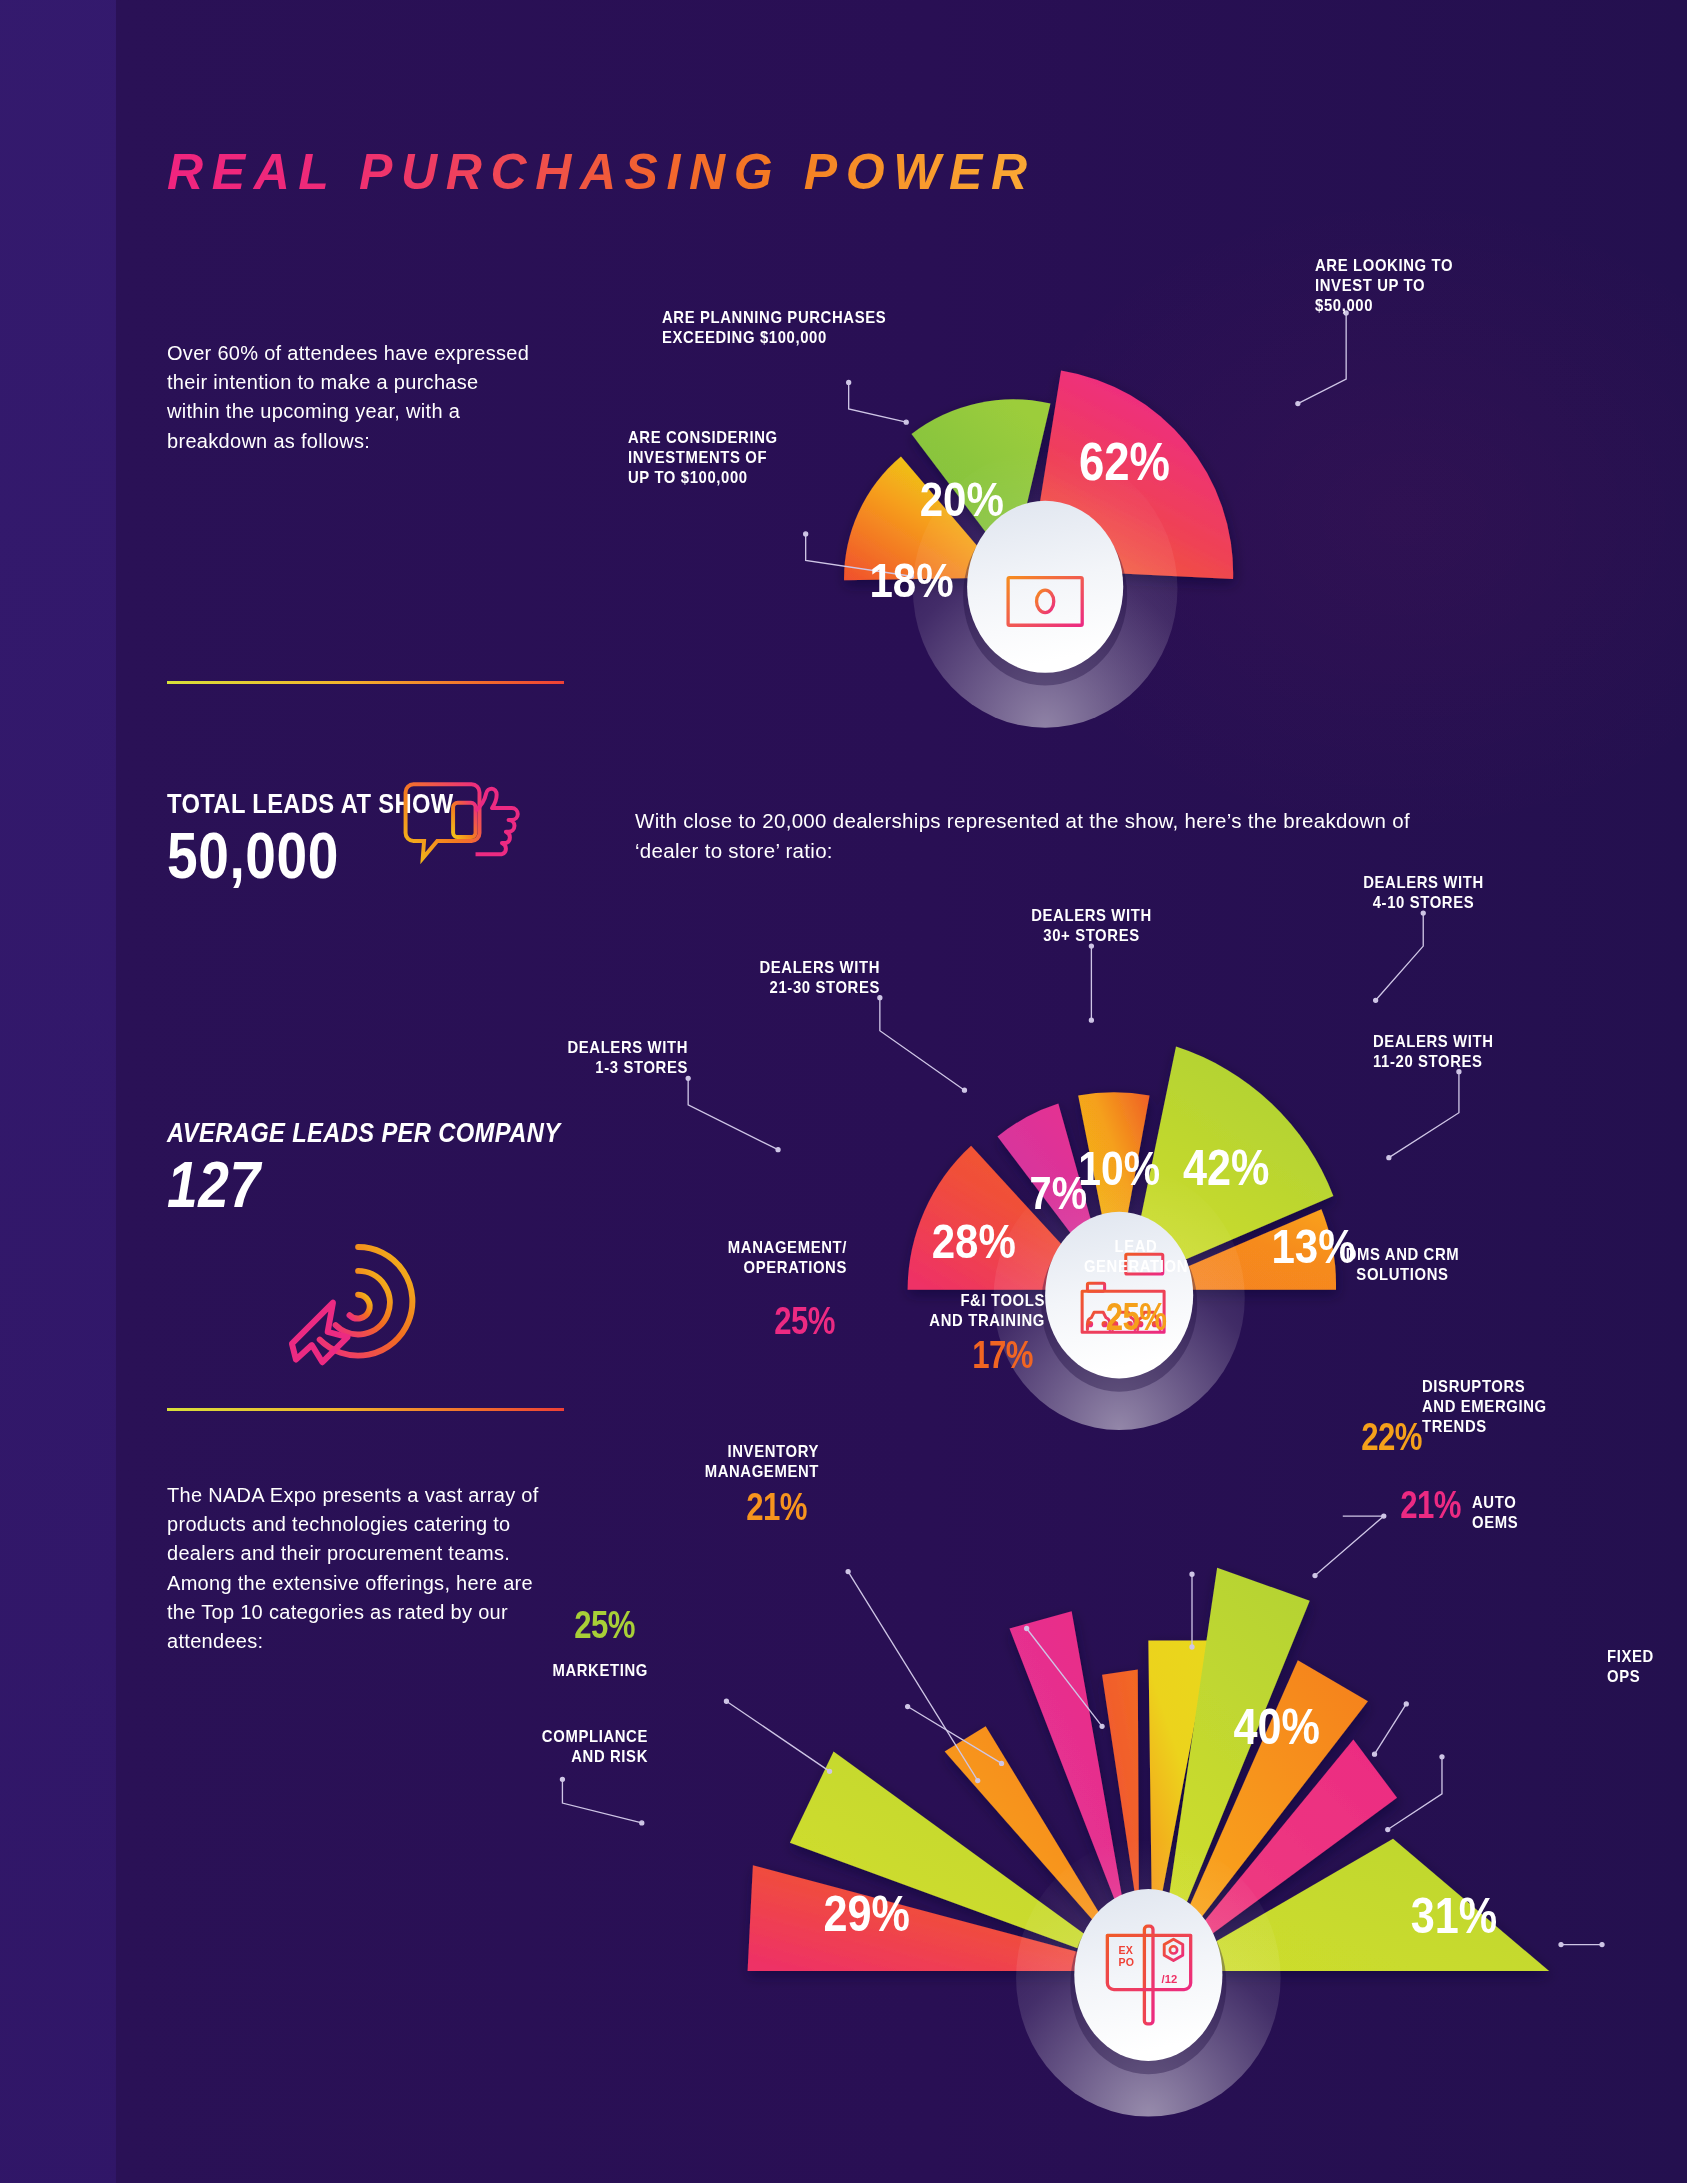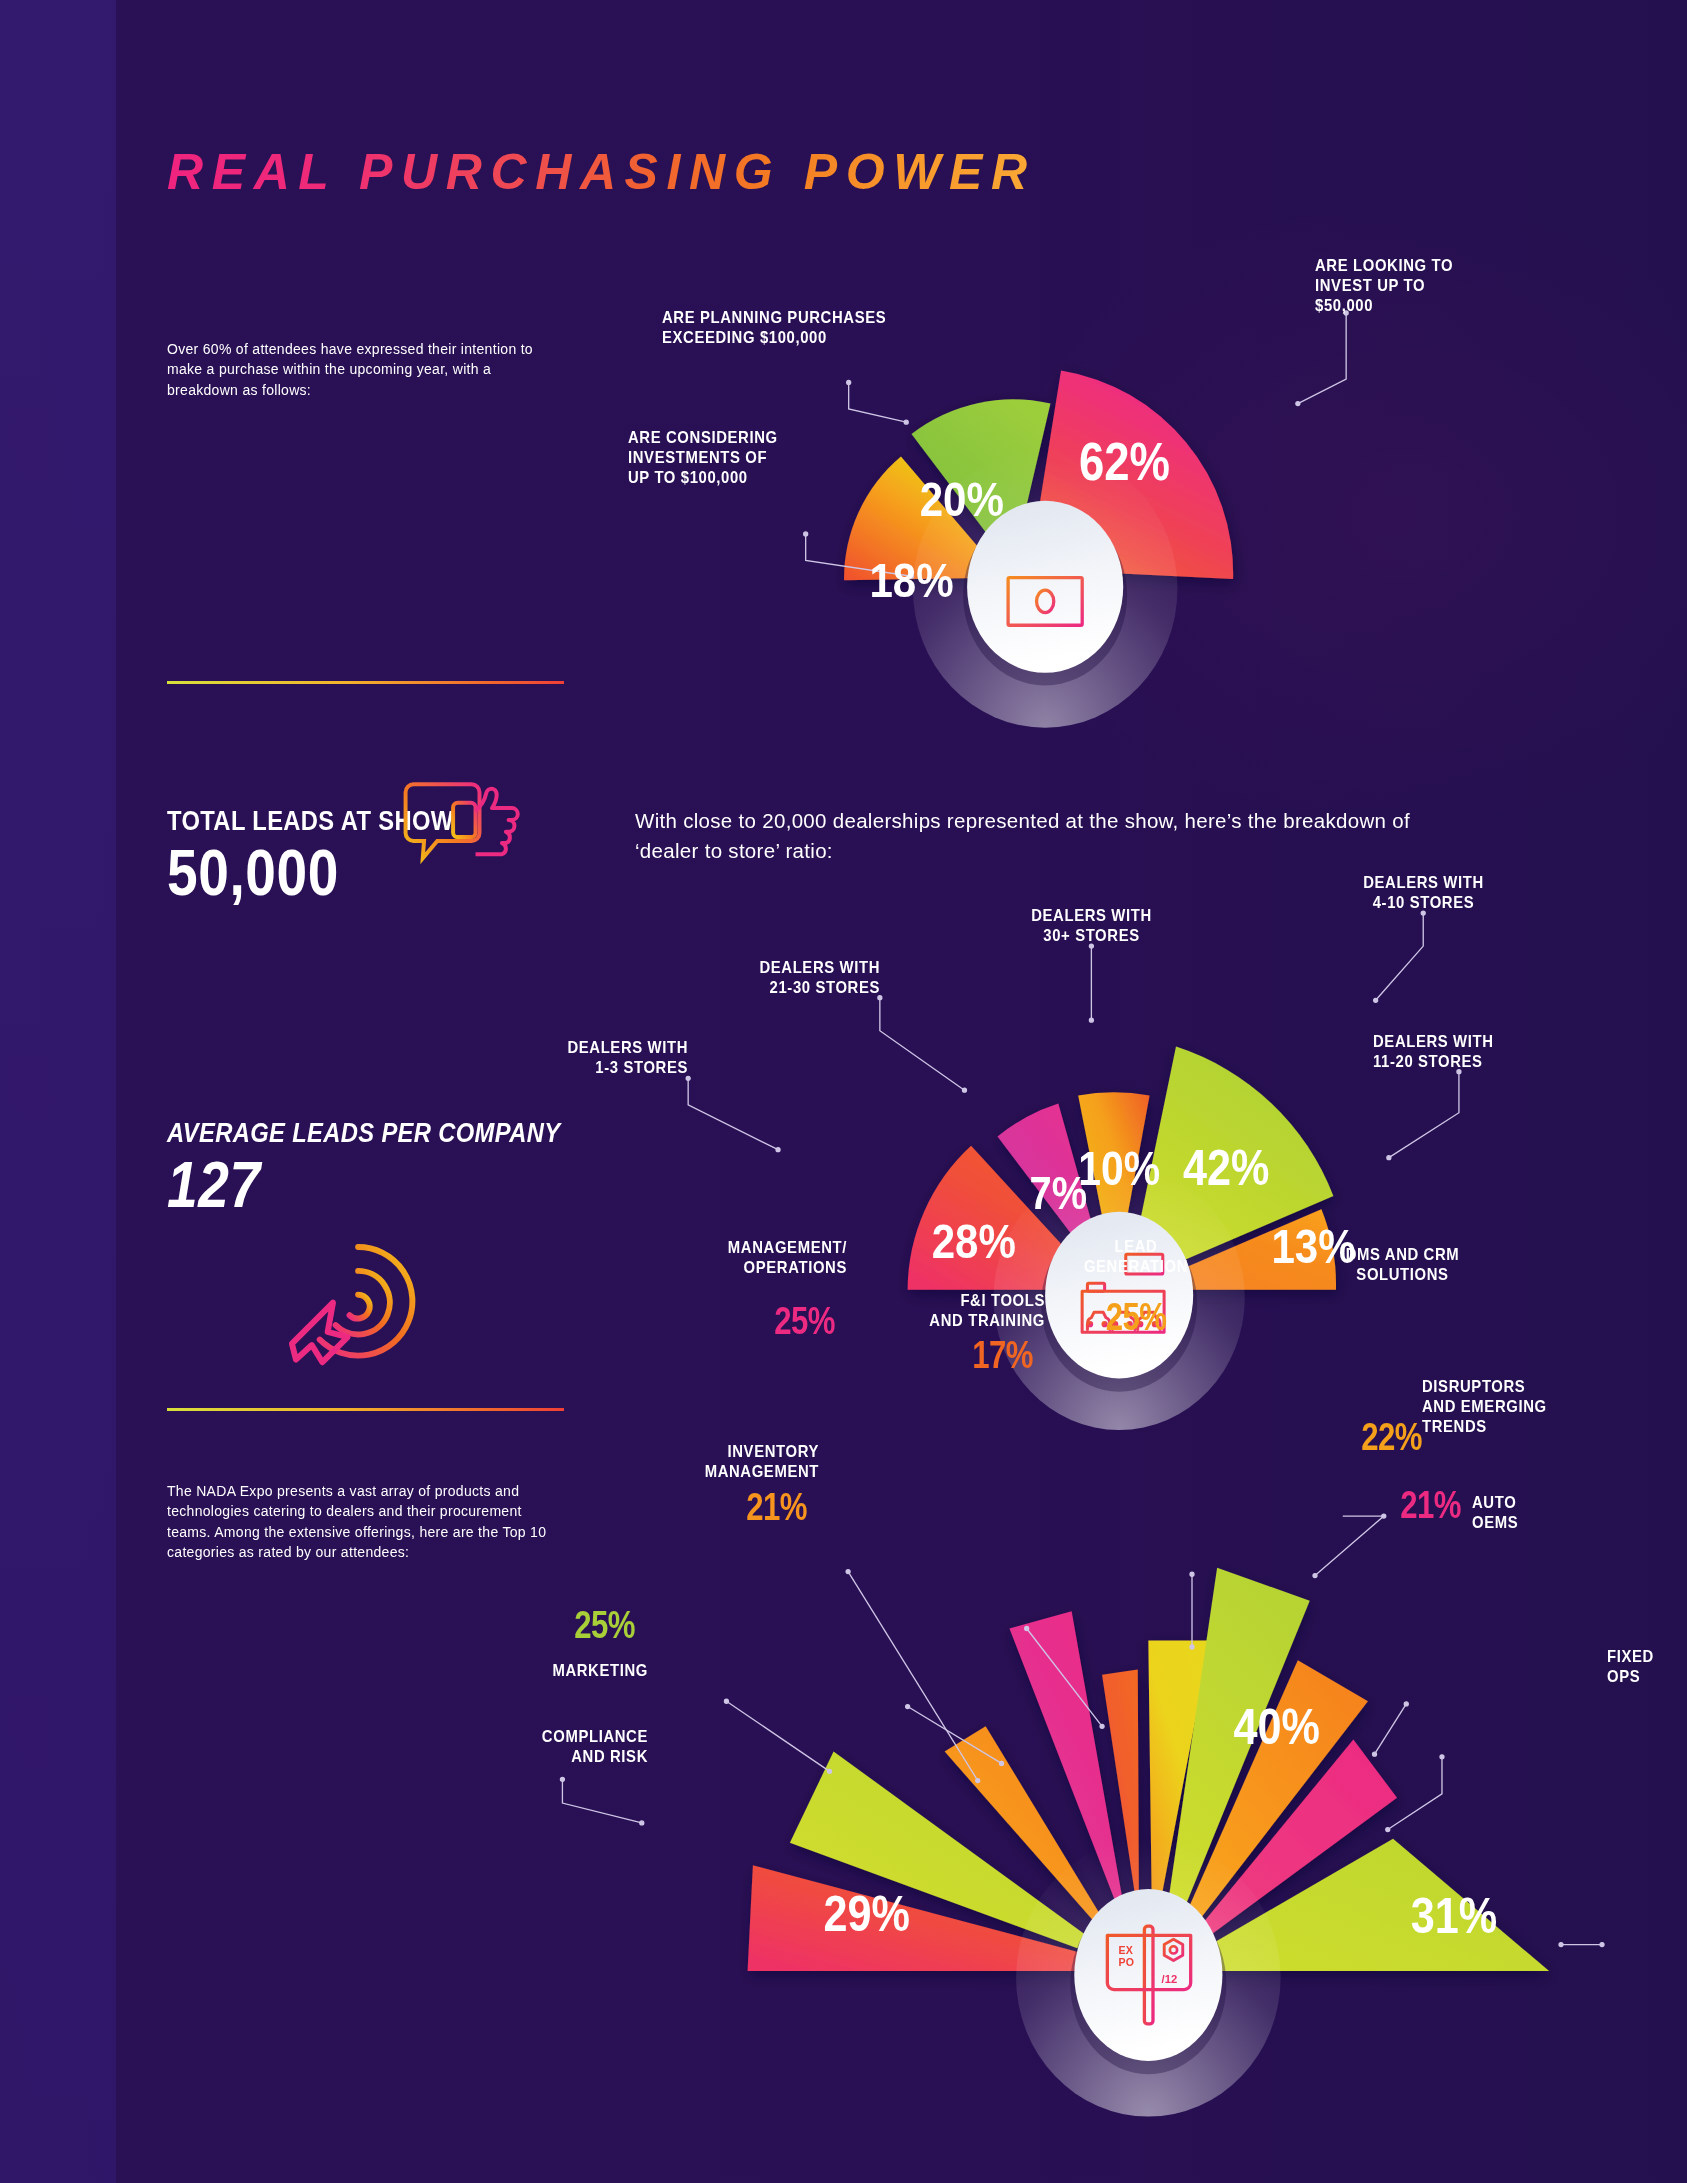--- a/index.html
+++ b/index.html
@@ -28,21 +28,21 @@
     white-space:nowrap;
     background:linear-gradient(90deg,#f0247f 0%,#ee2a78 18%,#ef4a52 40%,#f1632f 56%,#f47b22 70%,#f89a2c 86%,#faa835 100%);
     -webkit-background-clip:text;background-clip:text;
     color:transparent;-webkit-text-fill-color:transparent;
     font-family:"Liberation Sans", sans-serif;
     font-style:italic;
   }
   
   .para{
     position:absolute;color:#fff;
-    font-size:14px;line-height:1.46;font-weight:300;
+    font-size:20px;line-height:1.46;font-weight:300;
     letter-spacing:0.3px;
   }
   #para1{left:167px;top:339px;width:370px;}
   #para3{left:167px;top:1481px;width:397px;}
   .rule{
     position:absolute;left:167px;height:3.3px;width:397px;
     background:linear-gradient(90deg,#d8e03a 0%,#f3b32c 45%,#f26a2c 80%,#ef4036 100%);
   }
   #rule1{top:681px;}
   #rule2{top:1408px;}
@@ -51,21 +51,21 @@
     font-size:27px;font-weight:bold;line-height:1.18;
     letter-spacing:0.4px;
     font-family:"Liberation Sans Narrow","Liberation Sans",sans-serif;
     transform:scaleX(.88);transform-origin:left center;
   }
   .stat-value{
     font-size:64px;font-weight:bold;letter-spacing:0.7px;line-height:1.05;
     transform:scaleX(.86);transform-origin:left center;
     margin-top:2.6px;
   }
-  #stat1{top:806px;}
+  #stat1{top:789px;}
   #stat2{top:1118px;font-style:italic;}
   .inline-icon{position:absolute;}
   
   .chart{position:absolute;}
   .chart svg{display:block;overflow:visible;}
   .lbl{
     position:absolute;color:#fff;
     font-size:16.5px;font-weight:bold;line-height:1.22;
     letter-spacing:0.7px;
     font-family:"Liberation Sans Narrow","Liberation Sans",sans-serif;

